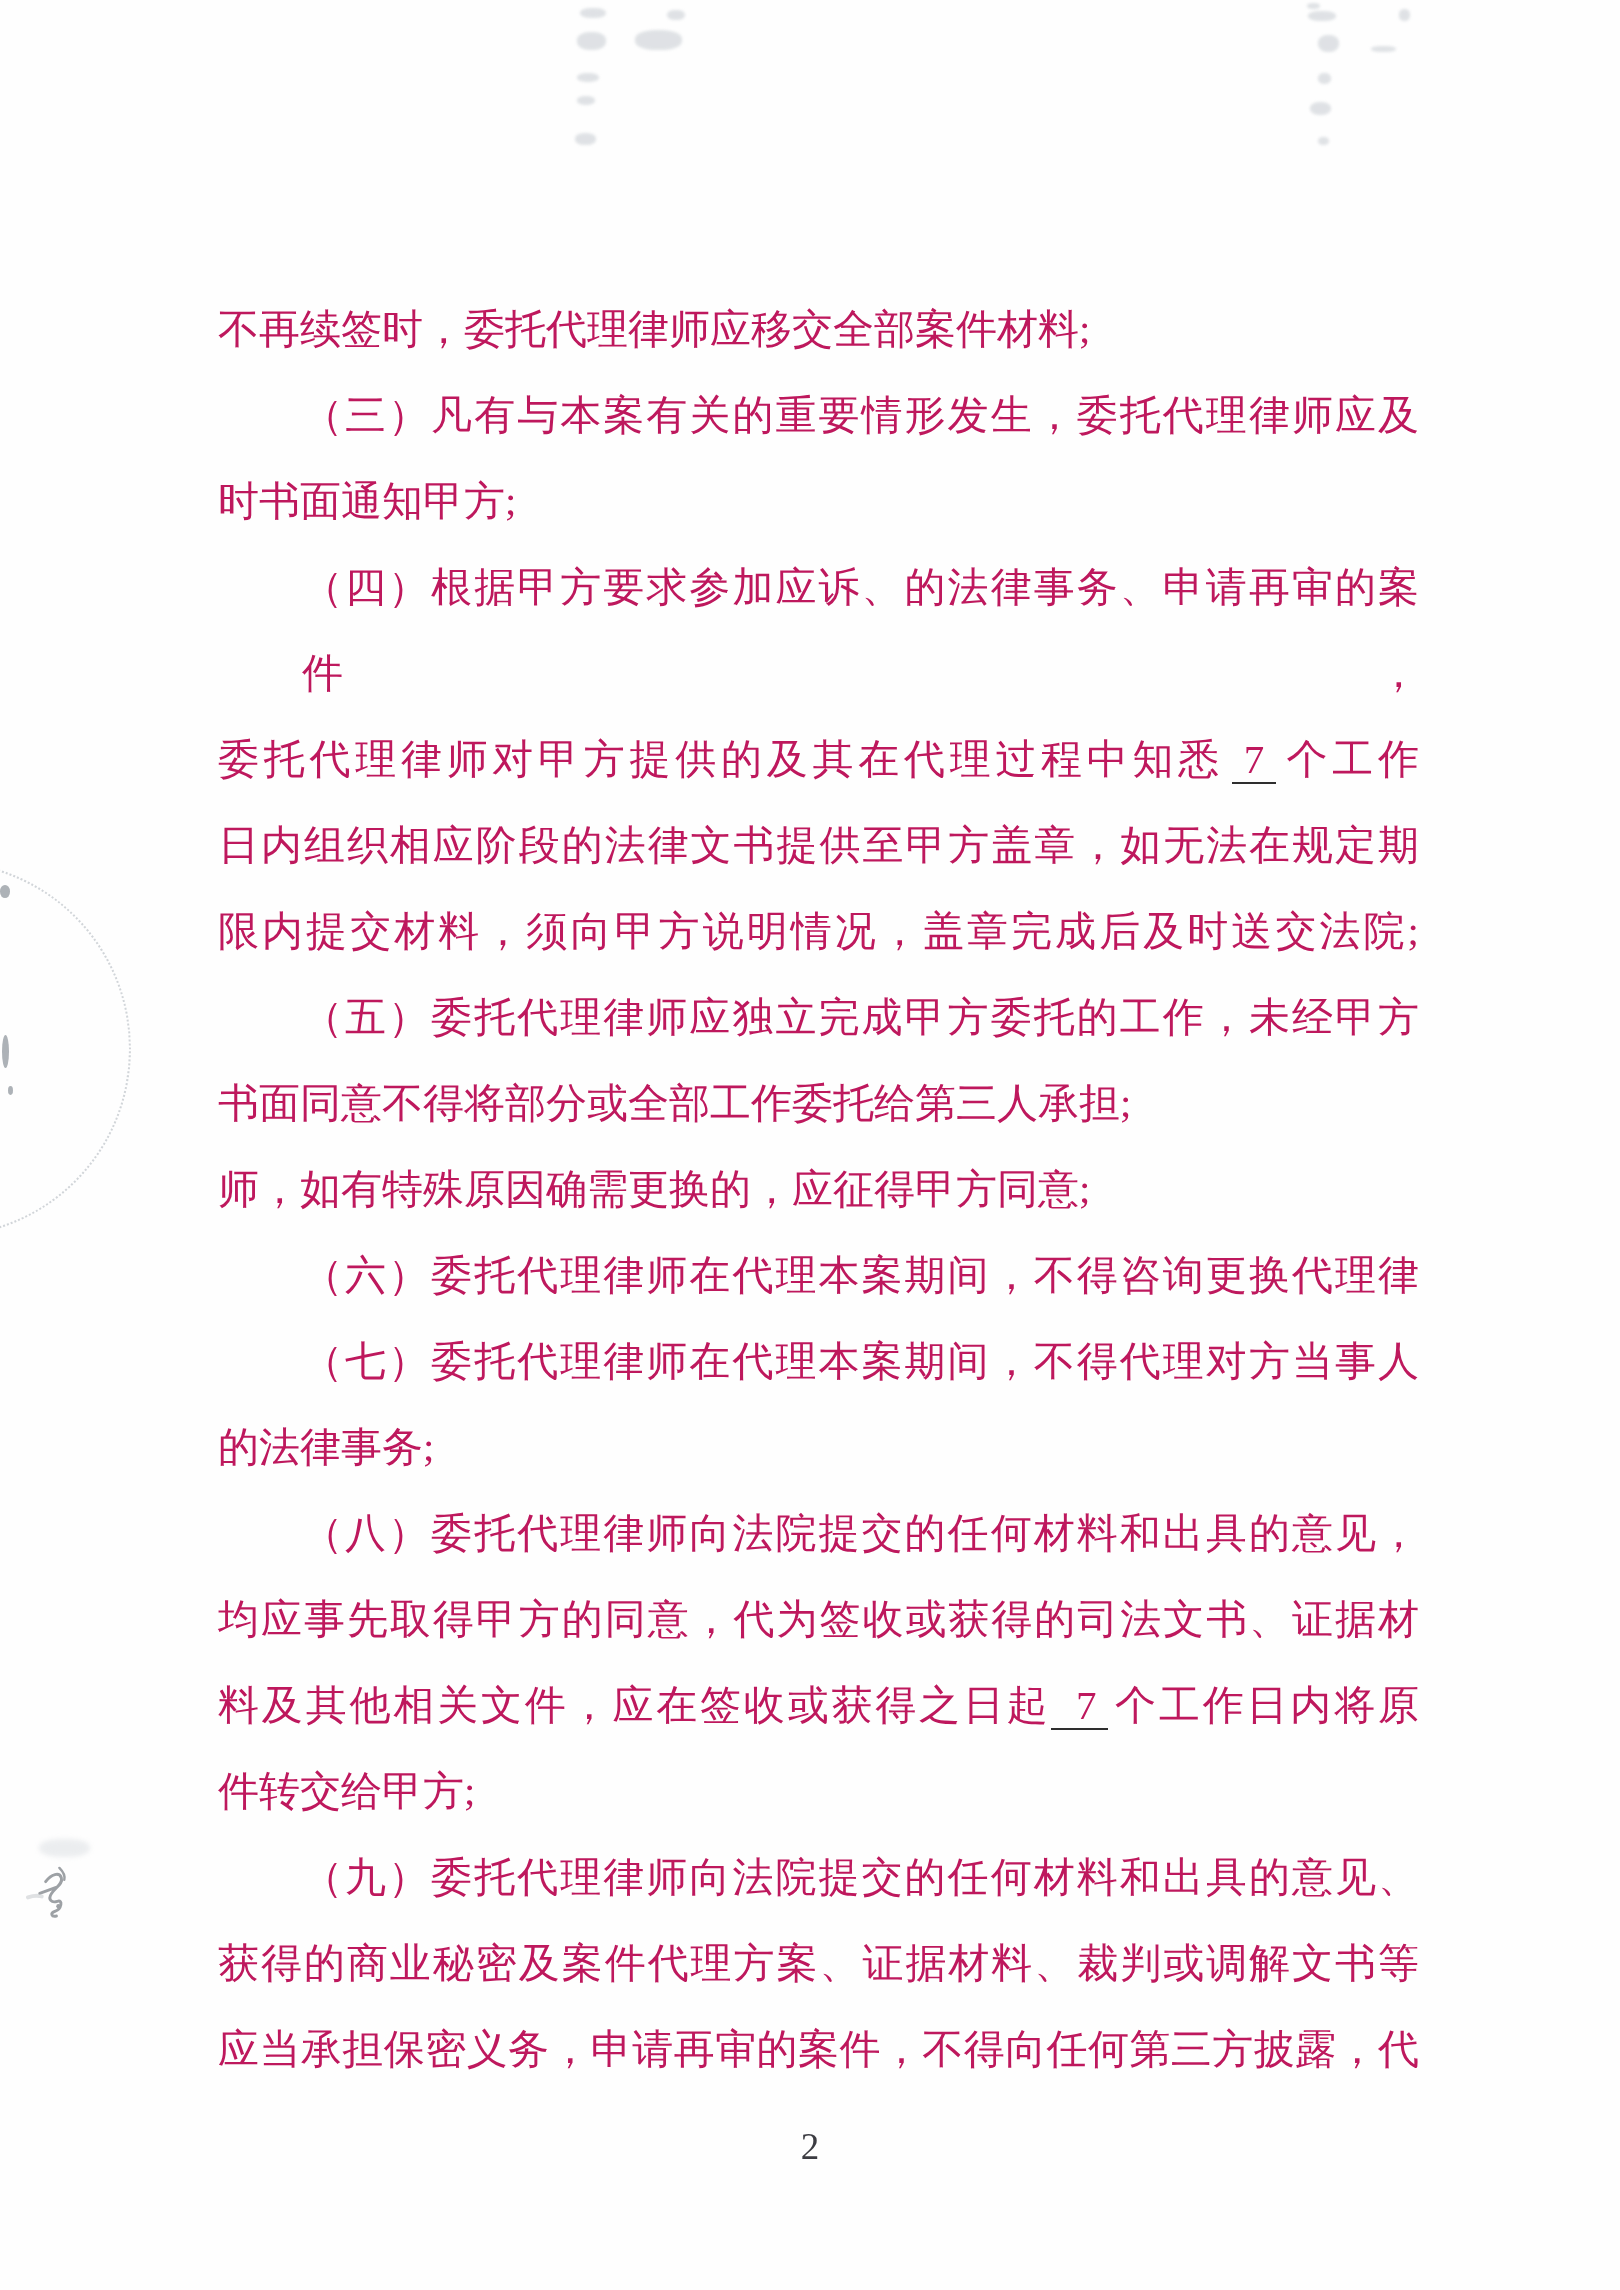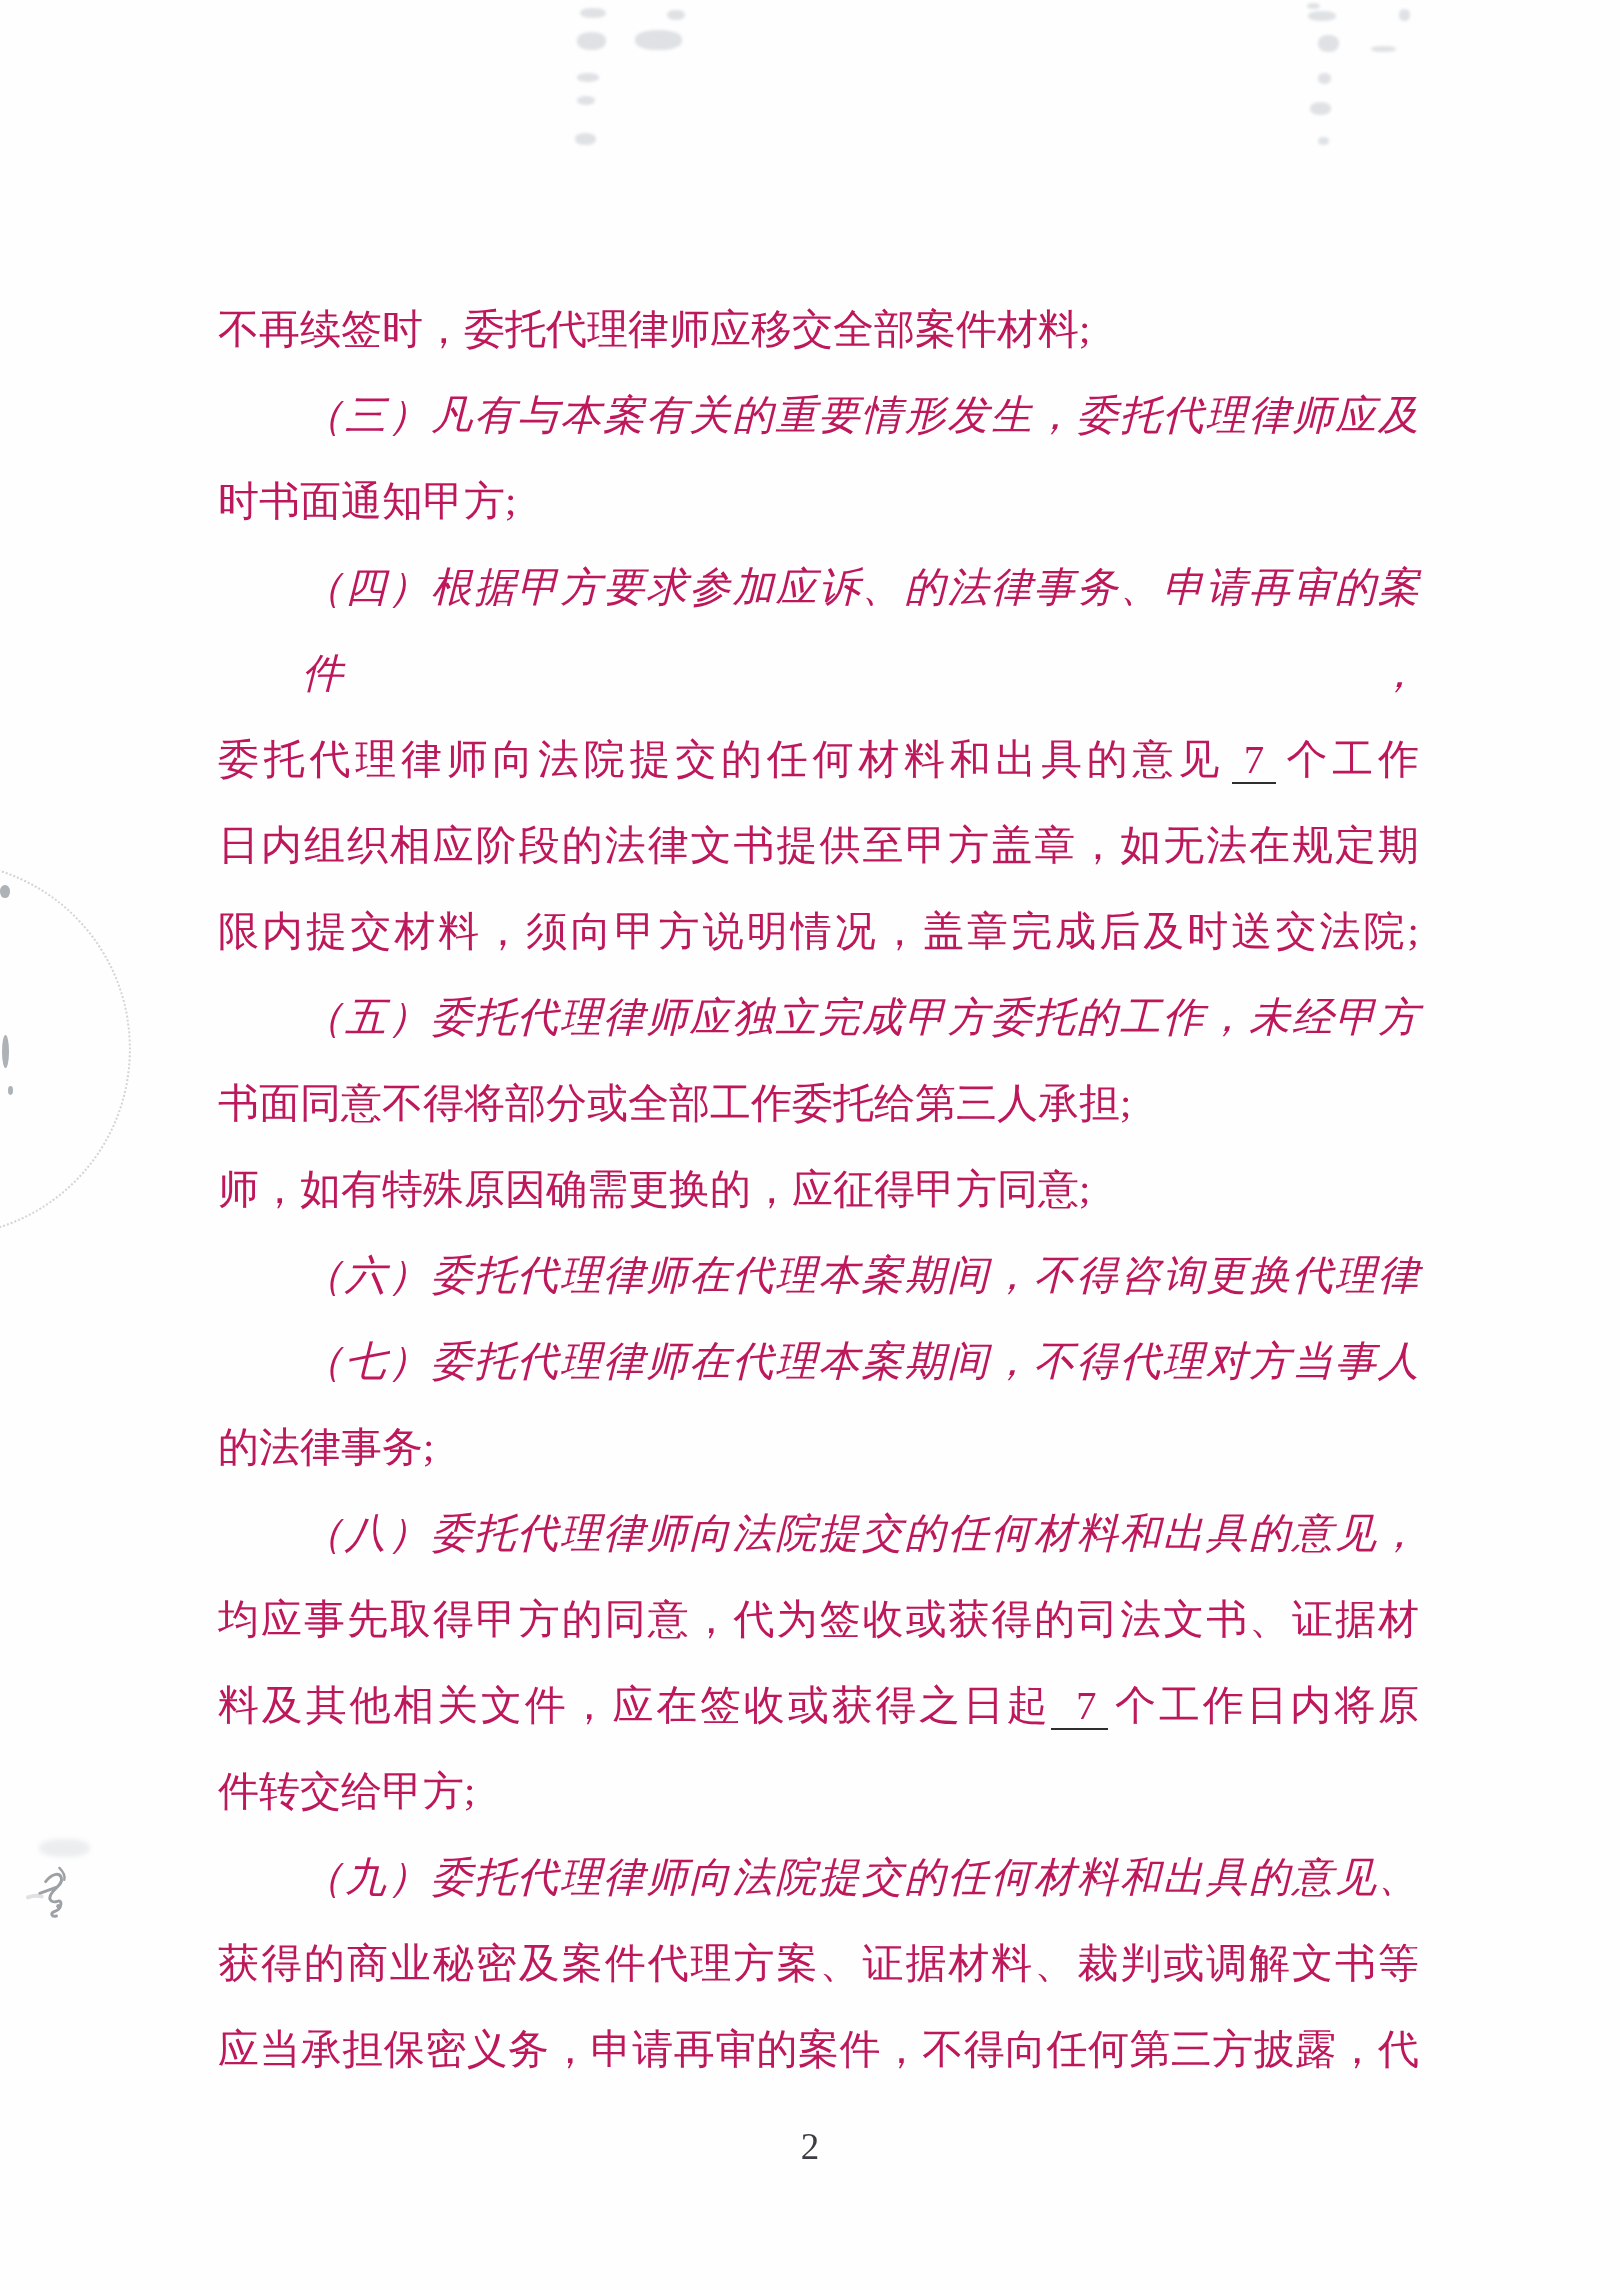--- a/index.html
+++ b/index.html
@@ -25,21 +25,21 @@
     width: 1201px;
     font-size: 41px;
     line-height: 86px;
     color: #be185d;
   }
   .line {
     width: 100%;
     box-sizing: border-box;
     white-space: normal;
   }
-  .line.indent { padding-left: 84px; font-style: italic; }
+  .line.indent { padding-left: 84px; }
   .line.fill {
     text-align: justify;
     text-align-last: justify;
     text-justify: inter-character;
   }
   .u {
     border-bottom: 2.9px solid #2e2e2e;
     padding: 0 11.8px;
   }
   .u-r { margin-right: 5.9px; margin-left: 7.8px; }
@@ -121,21 +121,21 @@
     <circle cx="33" cy="47" r="2.2" fill="#7d8288"></circle>
     <path d="M2 38 C8 36 12 36 16 37" fill="none" stroke="#b9bec3" stroke-width="4" stroke-linecap="round" opacity="0.6"></path>
   </svg>
   <div class="smudge lt" style="left:39px;top:1839px;width:51px;height:17.6px;"></div>
 
   <div class="textblock">
     <div class="line"><span>不再续签时，委托代理律师应移交全部案件材料;</span></div>
     <div class="line indent fill"><span>（三）凡有与本案有关的重要情形发生，委托代理律师应及</span></div>
     <div class="line"><span>时书面通知甲方;</span></div>
     <div class="line indent fill"><span>（四）根据甲方要求参加应诉、的法律事务、申请再审的案件，</span></div>
-    <div class="line fill"><span>委托代理律师向法院提交的任何材料和出具的意见</span><span class="u u-r">7</span><span>个工作</span></div>
+    <div class="line fill"><span>委托代理律师对甲方提供的及其在代理过程中知悉</span><span class="u u-r">7</span><span>个工作</span></div>
     <div class="line fill"><span>日内组织相应阶段的法律文书提供至甲方盖章，如无法在规定期</span></div>
     <div class="line fill"><span>限内提交材料，须向甲方说明情况，盖章完成后及时送交法院;</span></div>
     <div class="line indent fill"><span>（五）委托代理律师应独立完成甲方委托的工作，未经甲方</span></div>
     <div class="line"><span>书面同意不得将部分或全部工作委托给第三人承担;</span></div>
     <div class="line"><span>师，如有特殊原因确需更换的，应征得甲方同意;</span></div>
     <div class="line indent fill"><span>（六）委托代理律师在代理本案期间，不得咨询更换代理律</span></div>
     <div class="line indent fill"><span>（七）委托代理律师在代理本案期间，不得代理对方当事人</span></div>
     <div class="line"><span>的法律事务;</span></div>
     <div class="line indent fill"><span>（八）委托代理律师向法院提交的任何材料和出具的意见，</span></div>
     <div class="line fill"><span>均应事先取得甲方的同意，代为签收或获得的司法文书、证据材</span></div>

